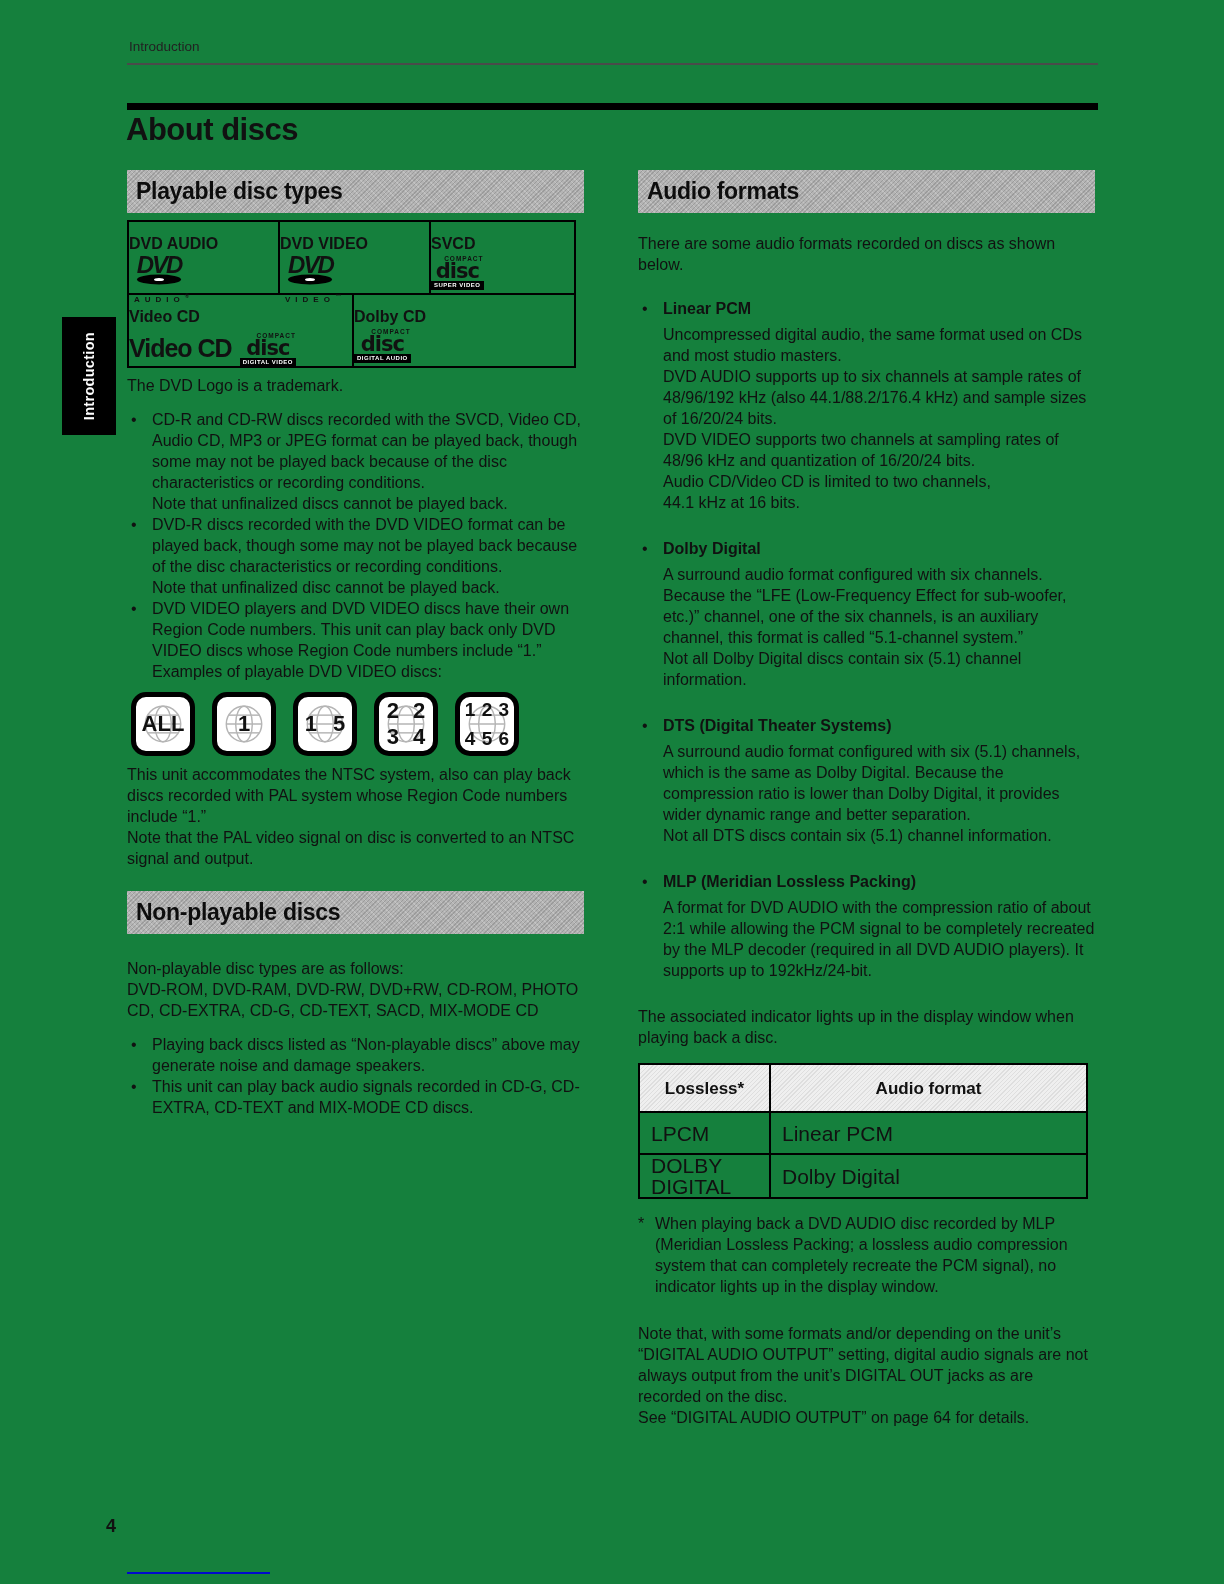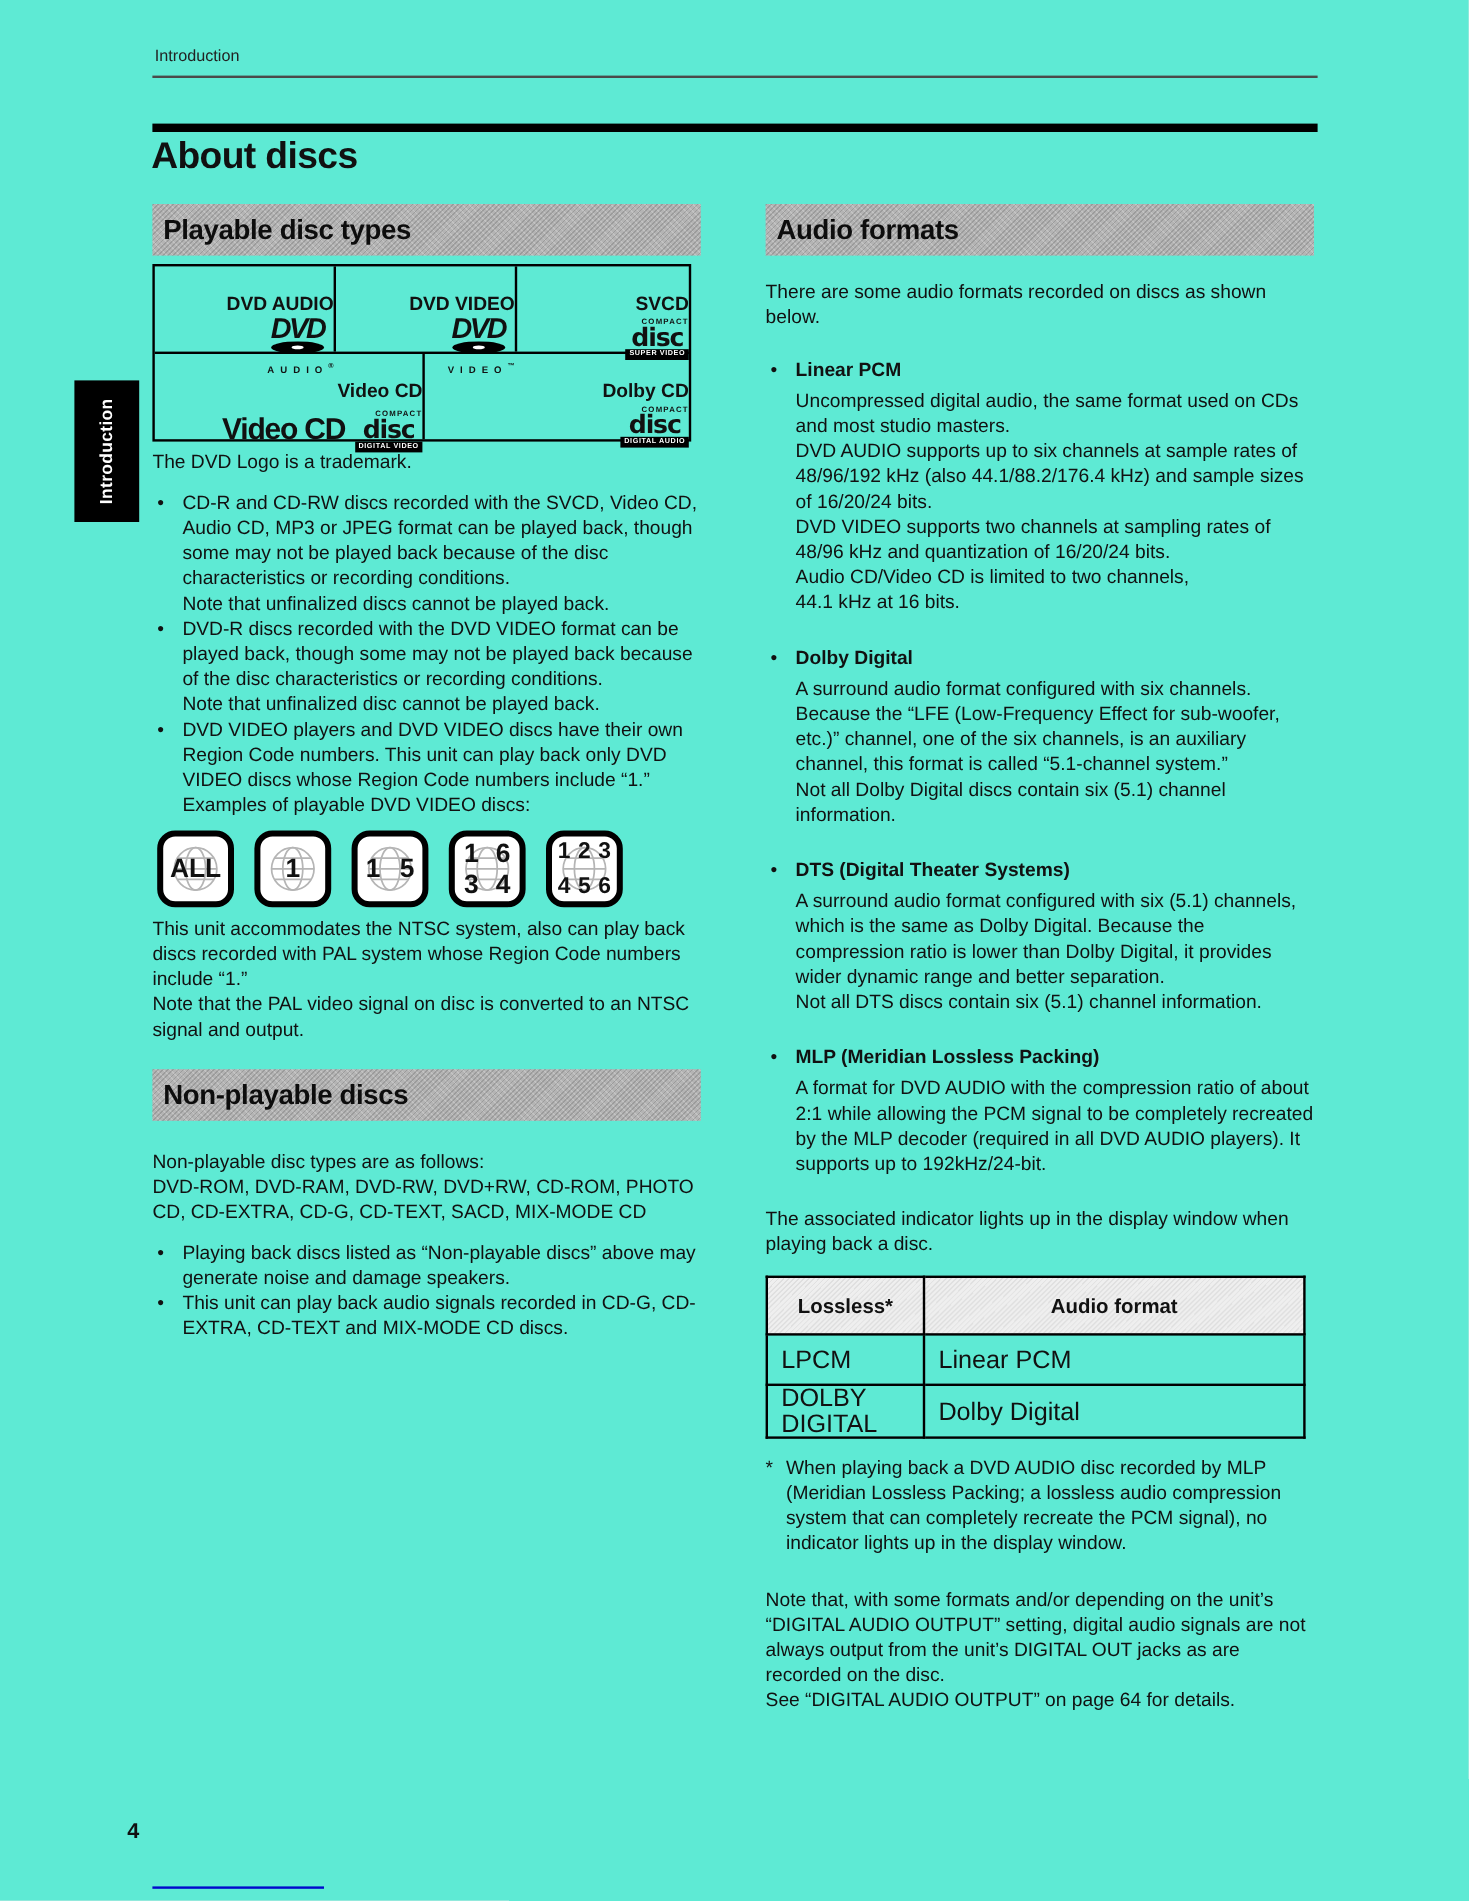--- a/index.html
+++ b/index.html
@@ -1,19 +1,19 @@
 <!DOCTYPE html>
 <html><head>
 <meta charset="utf-8">
 <style>
   * { margin:0; padding:0; box-sizing:border-box; }
   html,body { background:#e9e9e9; }
   .page {
     position:relative; width:1224px; height:1584px; margin:0 auto;
-    background:#5eead4; color:#111;
+    background:#15803d; color:#111;
     font-family:"Liberation Sans", sans-serif;
     font-size:16px; line-height:21px; overflow:hidden;
   }
   .running-head { position:absolute; top:36px; left:129px; font-size:13.5px; color:#222; }
   .head-rule { position:absolute; top:63px; left:127px; width:971px; height:2px; background:#4a4a4a; }
   .title-bar  { position:absolute; top:103px; left:127px; width:971px; height:7px; background:#000; }
   .page-title { position:absolute; top:113px; left:126px; font-size:31px; line-height:34px; font-weight:bold; letter-spacing:-0.5px; }
 
   .content { position:absolute; top:170px; left:127px; width:968px; display:flex; gap:54px; }
   .col { width:457px; }
@@ -25,21 +25,21 @@
       repeating-linear-gradient(135deg, rgba(0,0,0,.14) 0 1px, rgba(0,0,0,0) 1px 3px),
       repeating-linear-gradient(45deg, rgba(255,255,255,.20) 0 1px, rgba(255,255,255,0) 1px 4px),
       #b4b4b4;
   }
   .pre { white-space:pre-line; }
 
   
   .disc-table { margin-top:7px; border:2px solid #000; width:449px; }
   .dt-row { display:flex; }
   .dt-row.r1 { border-bottom:2px solid #000; }
-  .dt-cell { height:71px; padding-top:23px; display:flex; flex-direction:column; align-items:flex-end; border-right:2px solid #000; }
+  .dt-cell { height:71px; padding-top:13px; display:flex; flex-direction:column; align-items:flex-start; border-right:2px solid #000; }
   .dt-cell:last-child { border-right:none; }
   .r1 .dt-cell { width:151px; }
   .r1 .dt-cell:last-child { width:143px; }
   .r2 .dt-cell { width:225px; }
   .r2 .dt-cell:last-child { width:220px; }
   .dt-title { font-weight:bold; font-size:16px; line-height:18px; }
 
   .dvd-logo { margin-top:2px; display:flex; flex-direction:column; align-items:center; }
   .dvd-word { font-weight:900; font-style:italic; font-size:24px; line-height:19px; letter-spacing:-2px; }
   .dvd-sub { font-size:8px; font-weight:bold; letter-spacing:5px; margin-top:1px; text-indent:5px; }
@@ -236,21 +236,21 @@
           <svg width="50" height="50" viewBox="0 0 48 48">
               <g fill="none" stroke="#b5b5b5" stroke-width="1.4">
                 <circle cx="24" cy="24" r="17"></circle>
                 <ellipse cx="24" cy="24" rx="8" ry="17"></ellipse>
                 <line x1="7" y1="24" x2="41" y2="24"></line>
                 <line x1="9.5" y1="15.5" x2="38.5" y2="15.5"></line>
                 <line x1="9.5" y1="32.5" x2="38.5" y2="32.5"></line>
               </g>
             </svg>
           <div class="ri-lines">
-              <span>1 6</span>
+              <span>2 2</span>
               <span>3 4</span>
             </div>
         </div>
         <div class="region-icon two sp3">
           <svg width="50" height="50" viewBox="0 0 48 48">
               <g fill="none" stroke="#b5b5b5" stroke-width="1.4">
                 <circle cx="24" cy="24" r="17"></circle>
                 <ellipse cx="24" cy="24" rx="8" ry="17"></ellipse>
                 <line x1="7" y1="24" x2="41" y2="24"></line>
                 <line x1="9.5" y1="15.5" x2="38.5" y2="15.5"></line>

